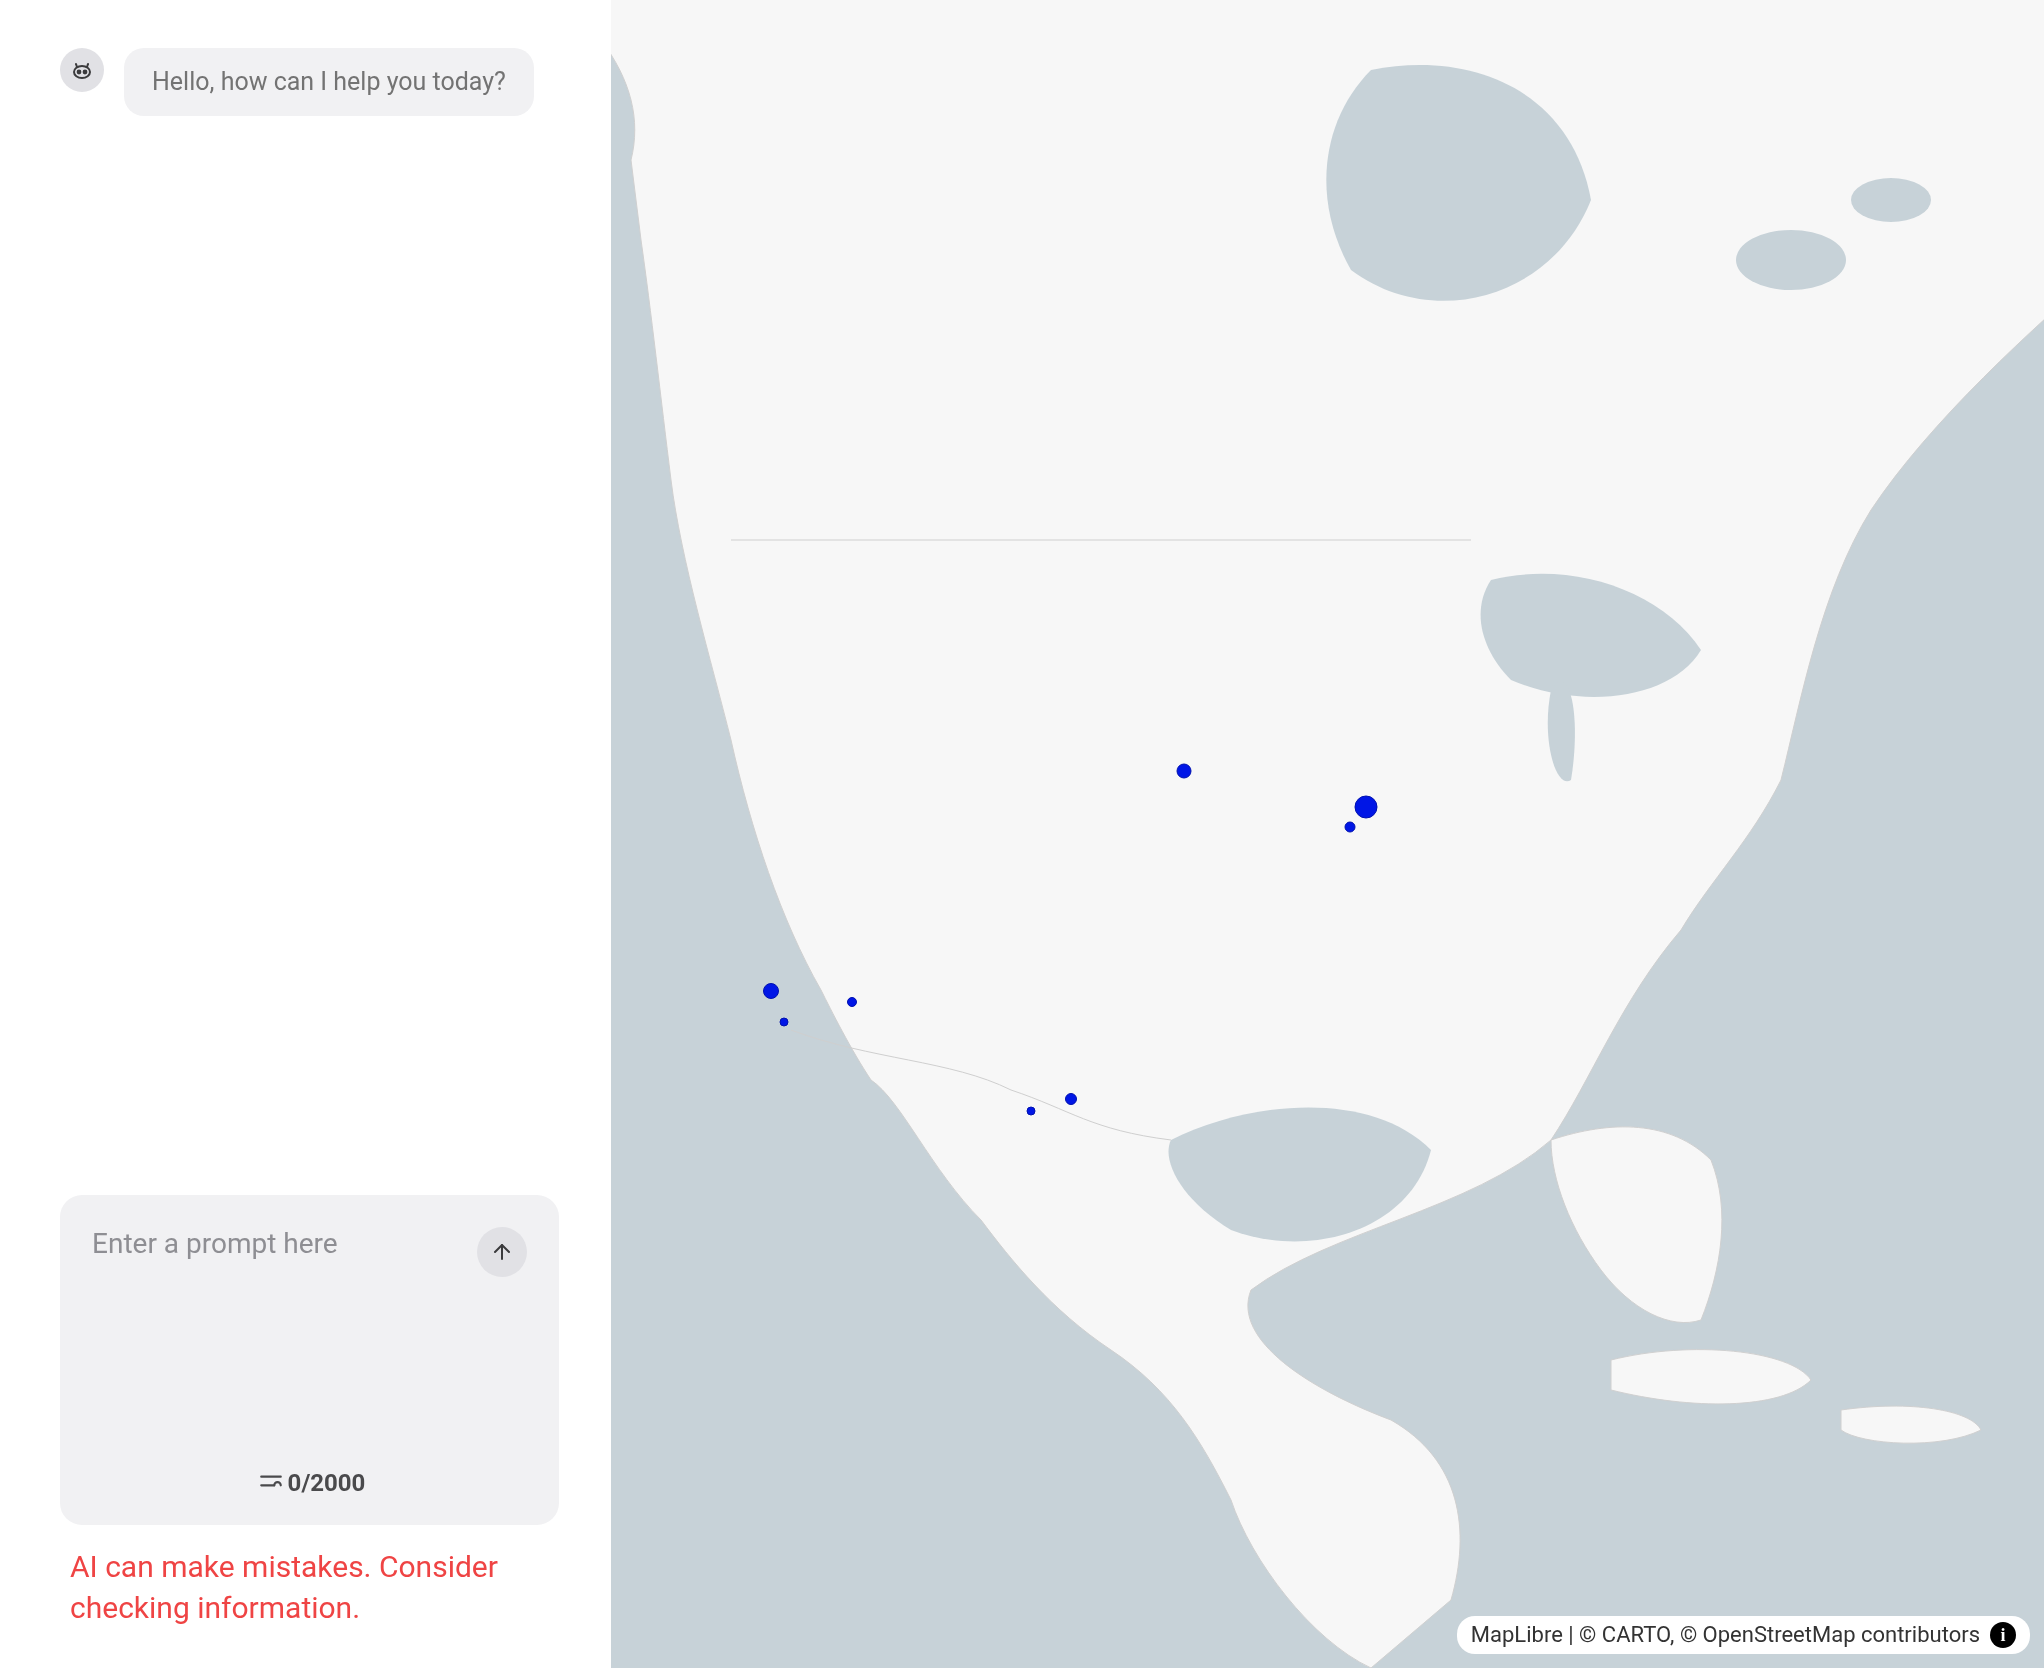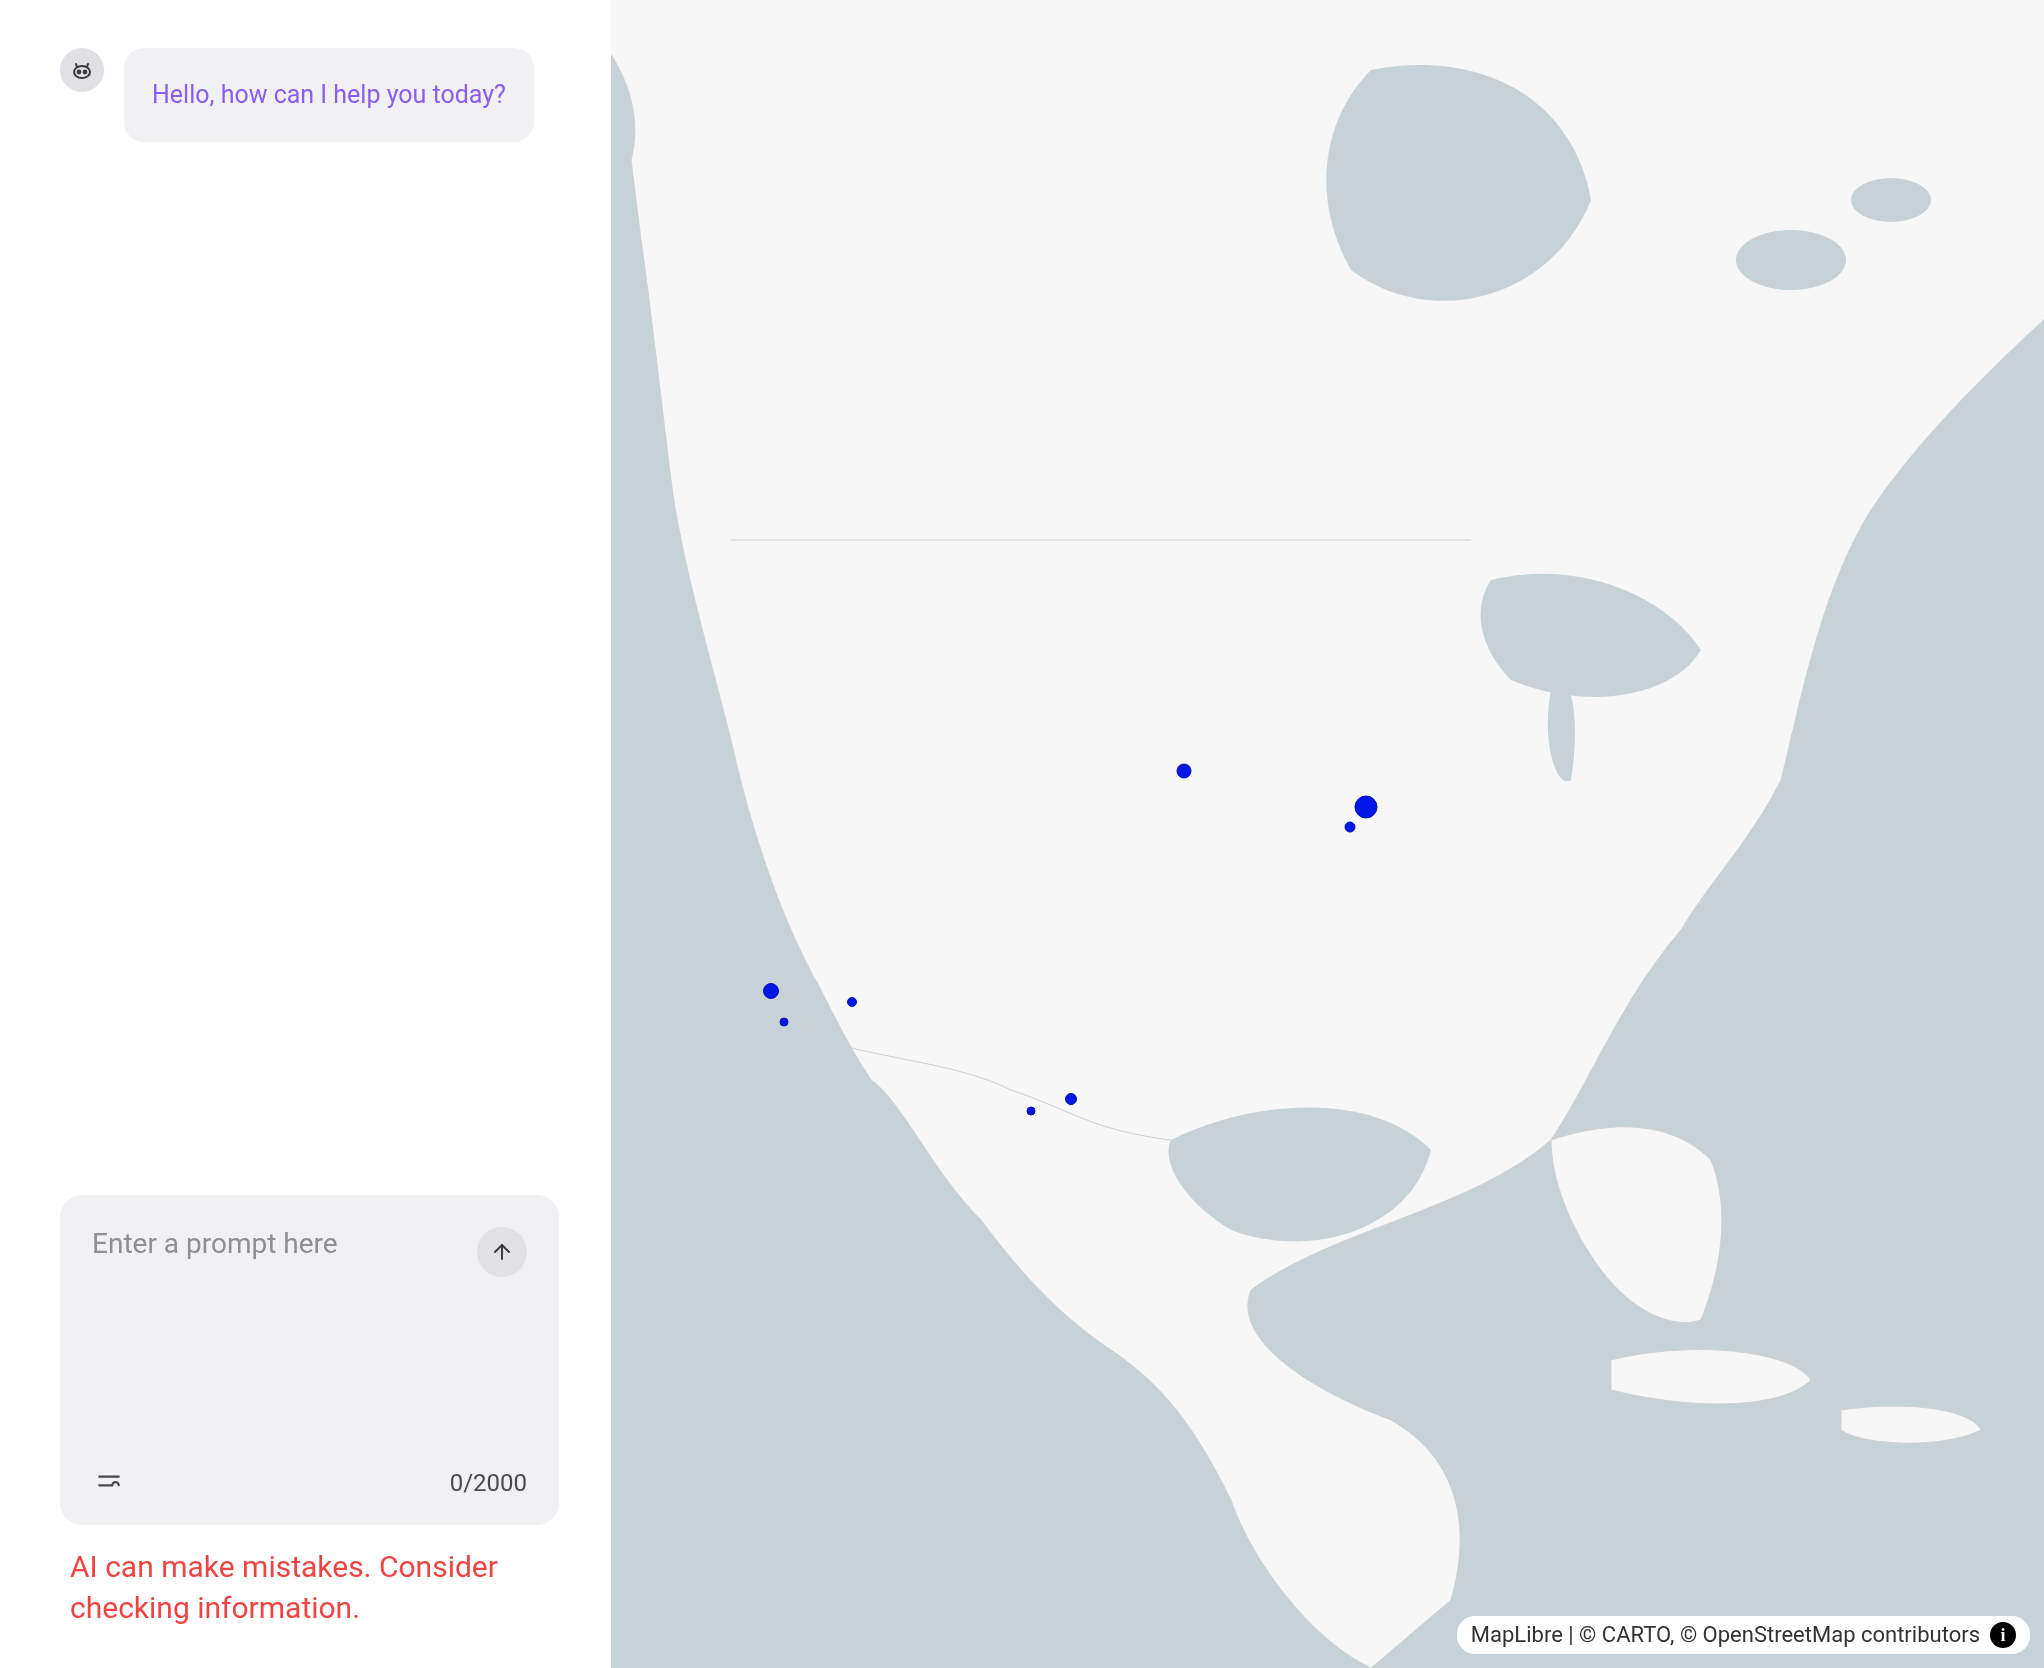--- a/index.html
+++ b/index.html
@@ -17,43 +17,43 @@
   }
   .chat-messages { flex: 0 0 auto; }
   .message-row { display: flex; align-items: flex-start; gap: 20px; }
   .avatar {
     width: 44px; height: 44px; border-radius: 50%;
     background: #e1e1e5; display: flex; align-items: center; justify-content: center;
     flex-shrink: 0;
   }
   .avatar svg { width: 24px; height: 24px; stroke: #3b3b3d; fill: none; }
   .bubble {
-    background: #f1f1f3; border-radius: 20px; padding: 30px 28px;
-    font-size: 25px; line-height: 1.35; color: #8b5cf6; max-width: 410px;
+    background: #f1f1f3; border-radius: 20px; padding: 17px 28px;
+    font-size: 25px; line-height: 1.35; color: #737373; max-width: 410px;
   }
   .spacer { flex: 1 1 auto; }
 
   .composer {
     background: #f1f1f3; border-radius: 22px; padding: 32px 32px 24px 32px;
     display: flex; flex-direction: column; margin-bottom: 22px; height: 330px;
   }
   .composer-top { display: flex; align-items: flex-start; }
   .composer-input {
     flex: 1; border: none; background: transparent; outline: none;
     font-size: 28px; color: #1a1a1a; resize: none; font-family: inherit;
     height: 160px;
   }
   .composer-input::placeholder { color: #8e8e93; }
   .send-btn {
     width: 50px; height: 50px; border-radius: 50%; background: #e1e1e5;
     border: none; display: flex; align-items: center; justify-content: center;
     cursor: pointer; flex-shrink: 0; margin-left: 10px;
   }
   .send-btn svg { width: 24px; height: 24px; stroke: #3b3b3d; fill: none; stroke-width: 2; }
-  .composer-bottom { display: flex; align-items: center; justify-content: space-between; margin-top: auto; }
+  .composer-bottom { display: flex; align-items: center; justify-content: center; margin-top: auto; font-weight: bold; }
   .settings-btn { background: transparent; border: none; cursor: pointer; padding: 4px; }
   .settings-btn svg { width: 26px; height: 26px; stroke: #4a4a4c; fill: none; stroke-width: 2; }
   .counter { font-size: 24px; color: #4a4a4c; }
   .disclaimer { font-size: 30px; line-height: 1.35; color: #ef4444; padding: 0 10px; }
 
   
   .map-panel {
     flex: 1; height: 100%; position: relative; overflow: hidden;
     background: #c7d2d8;
   }

